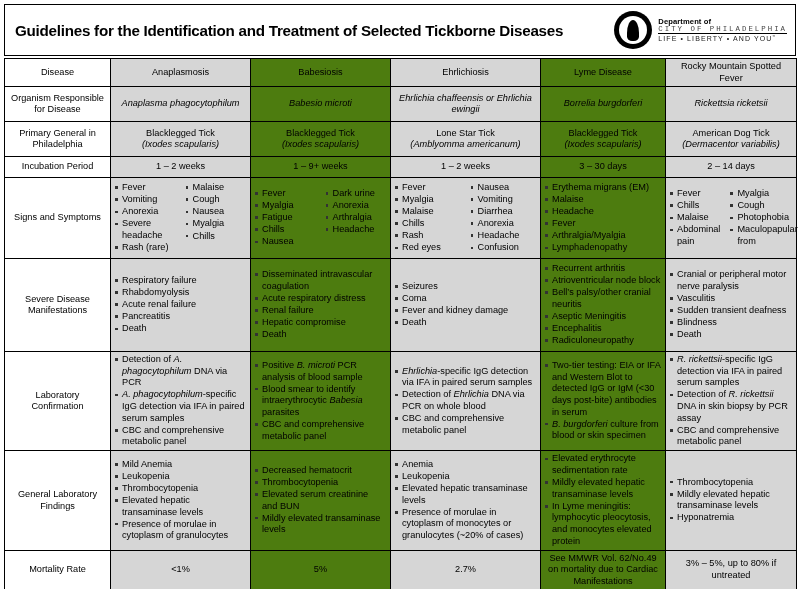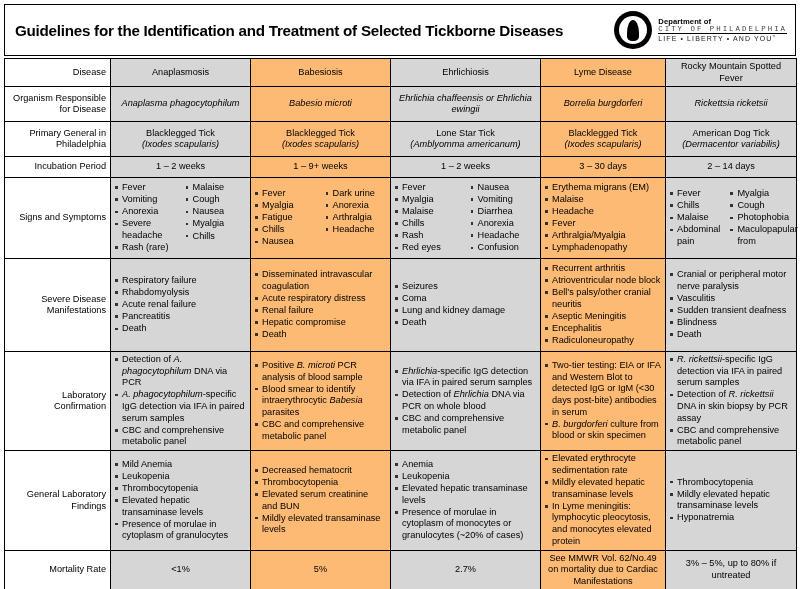--- a/index.html
+++ b/index.html
@@ -105,26 +105,26 @@
     border: 1.5px solid #000;
   }
   table.main td {
     border: 1px solid #000;
     vertical-align: middle;
     padding: 2px 4px;
     font-size: 9.2px;
     line-height: 1.26;
   }
   .rowlabel {
-    text-align: right;
+    text-align: center;
     background: #ffffff;
     font-size: 9.4px;
   }
   .shade { background: #d6d6d6; }
-  .plain { background: #fdba74; }
+  .plain { background: #4d7c0f; }
 
   .ctr { text-align: center; }
   .ital { font-style: italic; }
 
   
   ul.b {
     margin: 0;
     padding: 0;
     list-style: none;
   }
@@ -309,21 +309,21 @@
               <li>Acute respiratory distress</li>
               <li>Renal failure</li>
               <li>Hepatic compromise</li>
               <li>Death</li>
             </ul>
           </td>
           <td class="shade">
             <ul class="b">
               <li>Seizures</li>
               <li>Coma</li>
-              <li>Lung and kidney damage</li>
+              <li>Fever and kidney damage</li>
               <li>Death</li>
             </ul>
           </td>
           <td class="plain">
             <ul class="b">
               <li>Recurrent arthritis</li>
               <li>Atrioventricular node block</li>
               <li>Bell’s palsy/other cranial neuritis</li>
               <li>Aseptic Meningitis</li>
               <li>Encephalitis</li>

